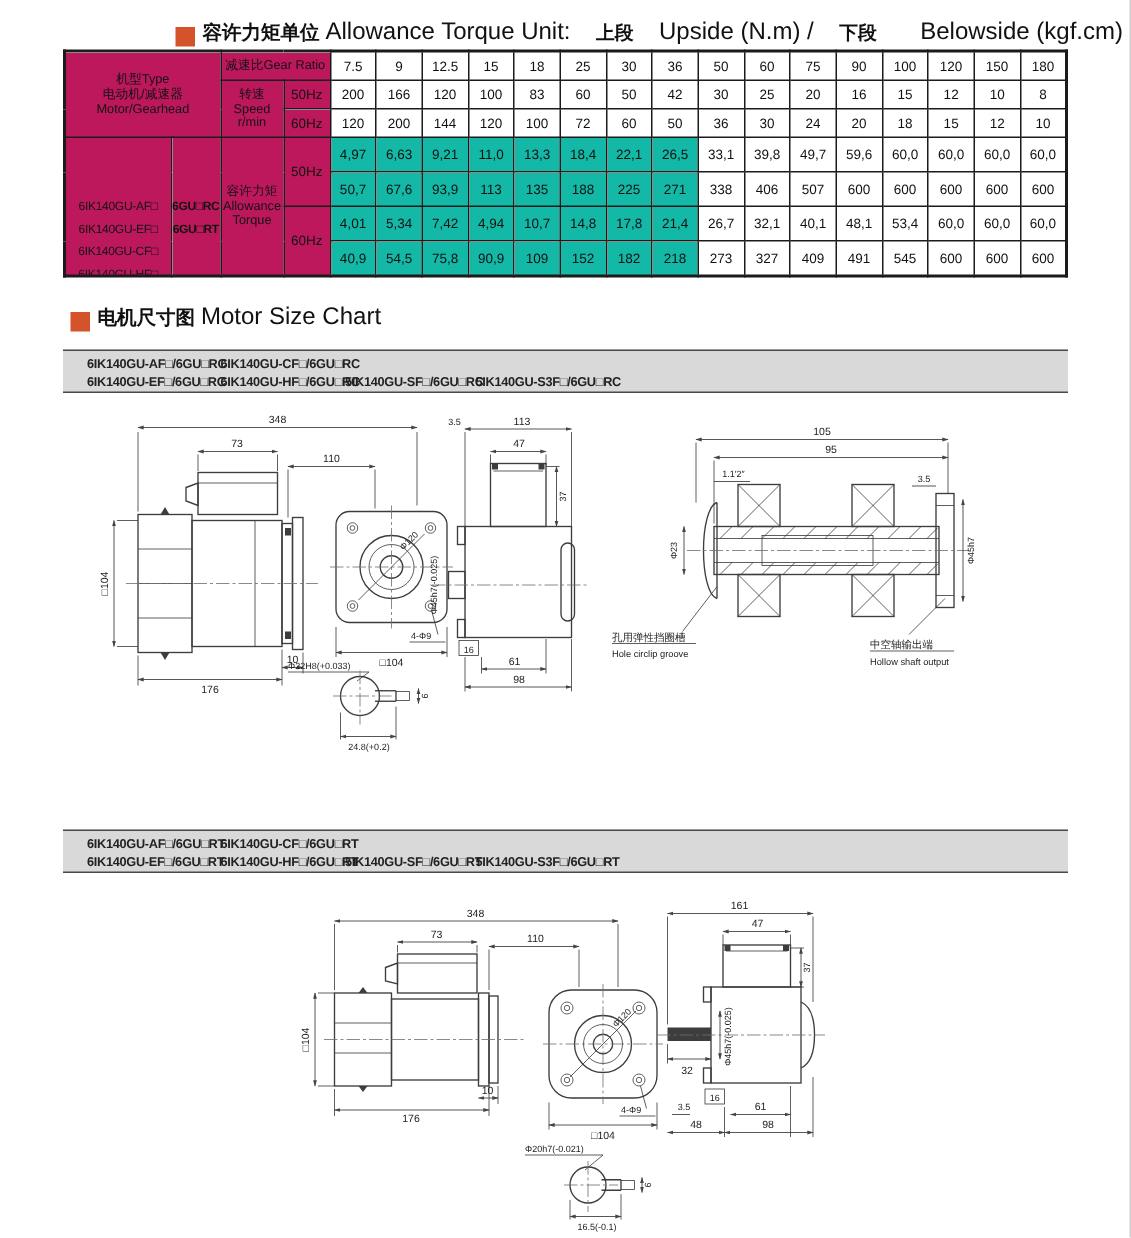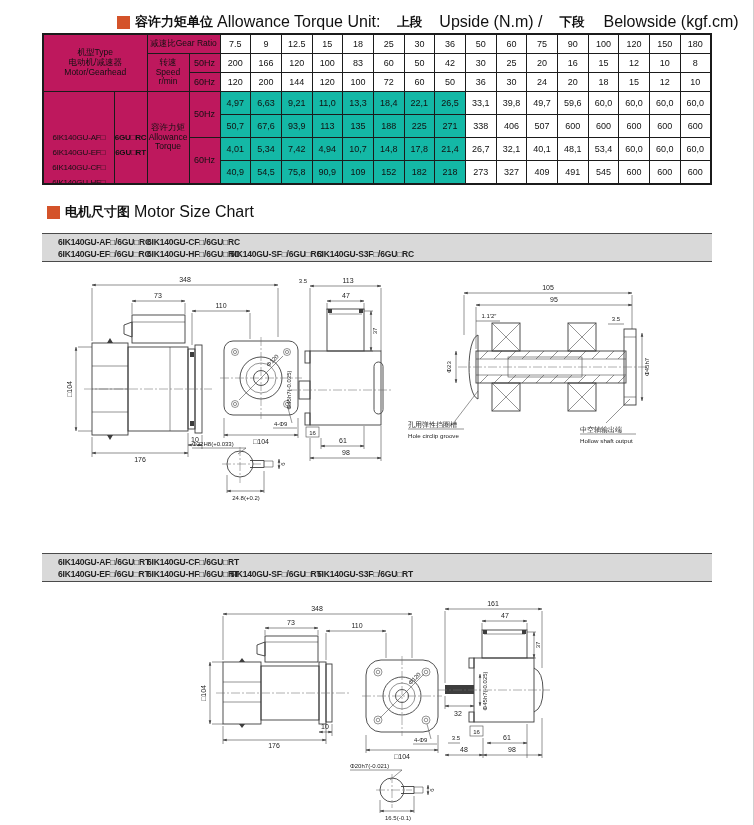--- a/index.html
+++ b/index.html
@@ -3,21 +3,21 @@
 <meta charset="utf-8">
 <style>
   html,body{margin:0;padding:0}
   body{
     width:754px;height:825px;position:relative;overflow:hidden;
     background:#fff;font-family:"Liberation Sans",sans-serif;color:#111;
   }
   .edge-line{position:absolute;right:0;top:0;width:1px;height:100%;background:#cfcfcf}
 
   
-  .sec{position:absolute;display:flex;align-items:center;white-space:nowrap}
+  .sec{position:absolute;display:flex;align-items:flex-end;white-space:nowrap}
   .sec .sq{width:13px;height:13px;background:#d4532a;margin-right:5px;flex:0 0 auto}
   .sec .zh{font-weight:bold;font-size:13px;letter-spacing:0}
   .sec .en{font-size:16px;margin-left:4px}
   .sec .bzh{font-weight:bold;font-size:12.5px;margin:0 17px}
 
   
   table.tq{
     position:absolute;left:42px;top:33px;width:670px;
     border-collapse:collapse;table-layout:fixed;
     font-size:9px;line-height:1.15;color:#111;
@@ -67,21 +67,21 @@
 
 <div class="edge-line"></div>
 
 <div class="sec" style="left:117px;top:13px">
   <span class="sq"></span>
   <span class="zh">容许力矩单位</span>
   <span class="en">Allowance Torque Unit:</span>
   <span class="bzh">上段</span>
   <span class="en" style="margin-left:0">Upside (N.m) /</span>
   <span class="bzh">下段</span>
-  <span class="en" style="margin-left:2px">Belowside (kgf.cm)</span>
+  <span class="en" style="margin-left:12px">Belowside (kgf.cm)</span>
 </div>
 
 <table class="tq">
   <colgroup>
     <col style="width:71px">
       <col style="width:33px">
       <col style="width:42px">
       <col style="width:31px">
   </colgroup>
   <tbody>

